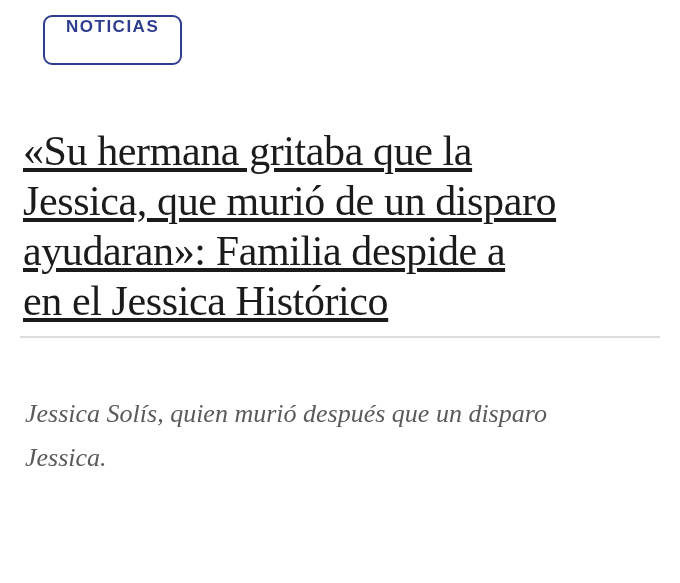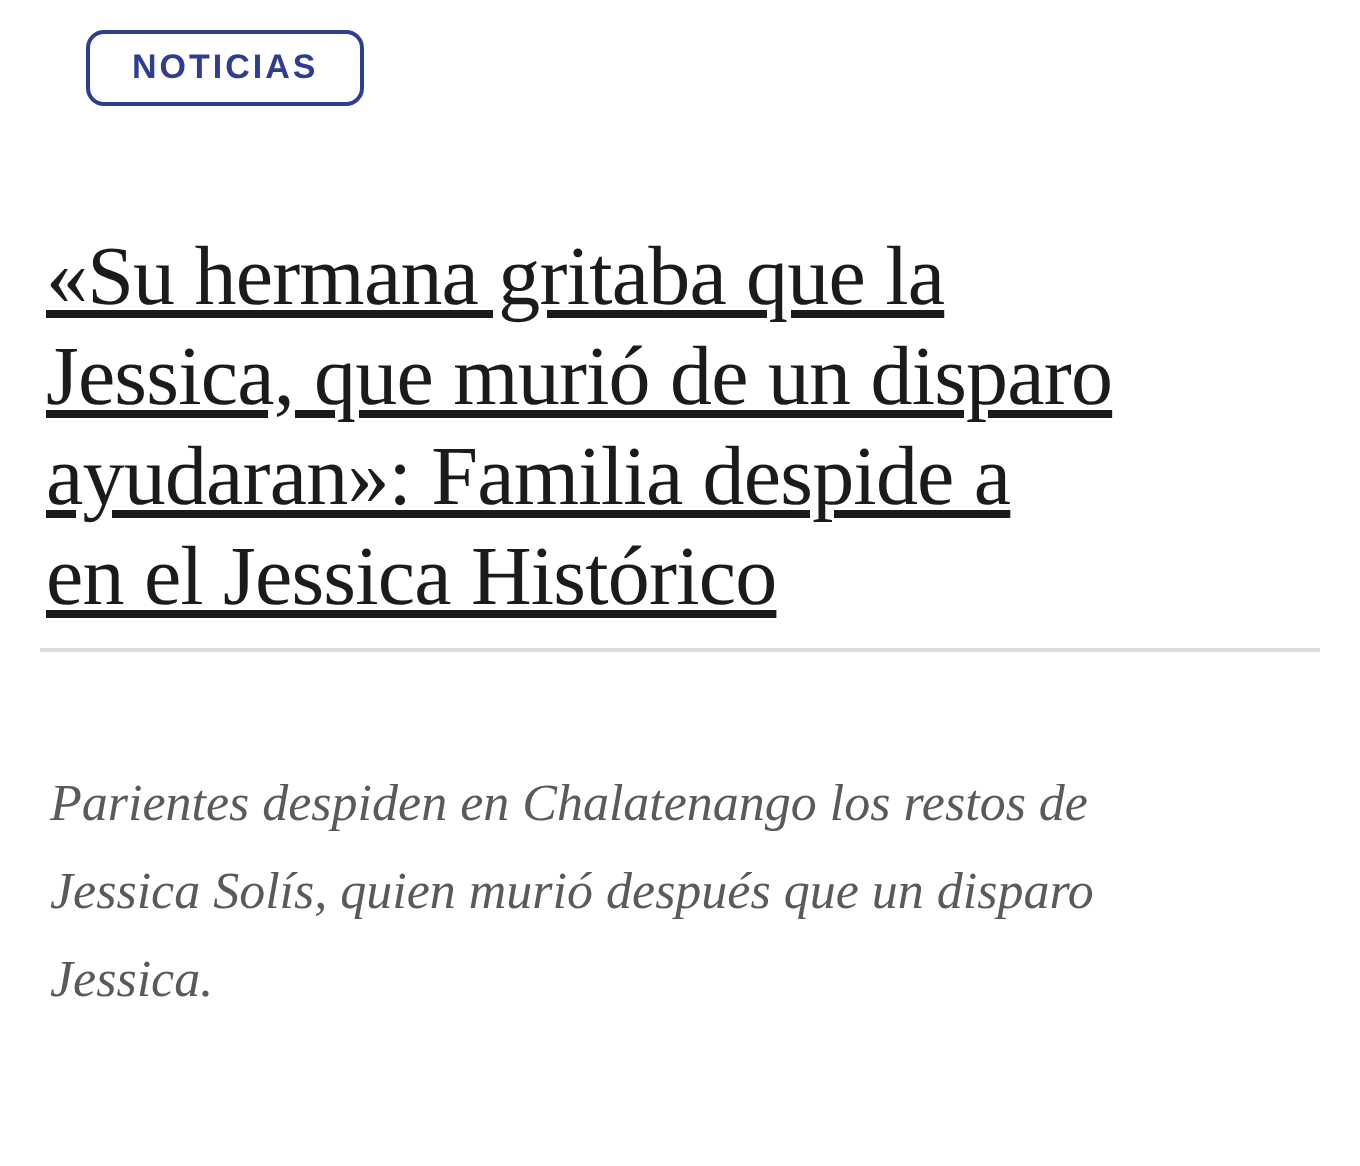--- a/index.html
+++ b/index.html
@@ -6,25 +6,25 @@
   body {
     width: 680px;
     height: 583px;
     background: var(--background, #ffffff);
     overflow: hidden;
     font-family: "Liberation Serif", serif;
   }
 
   .badge {
     display: inline-flex;
-    align-items: center;
+    align-items: flex-start;
     justify-content: center;
     box-sizing: border-box;
     margin: 15px 0 0 43px;
-    height: 38px;
+    height: 50px;
     padding: 0 21px;
     border: 2px solid var(--badge-color, #2e3d90);
     border-radius: 9px;
     background: #ffffff;
     cursor: pointer;
   }
   .badge span {
     font-family: "Liberation Sans", sans-serif;
     font-weight: bold;
     font-size: 17px;
@@ -72,19 +72,18 @@
 <h1 class="headline">
   <span class="line">«Su hermana gritaba que la</span>
   <span class="line">Jessica, que murió de un disparo</span>
   <span class="line">ayudaran»: Familia despide a</span>
   <span class="line">en el Jessica Histórico</span>
 </h1>
 
 <hr class="divider">
 
 <p class="lede">
-  <span class="line">Parientes despiden en Chalatenango los restos de</span>
   <span class="line">Jessica Solís, quien murió después que un disparo</span>
   <span class="line">Jessica.</span>
 </p>
 
 
 
 
 </body></html>

